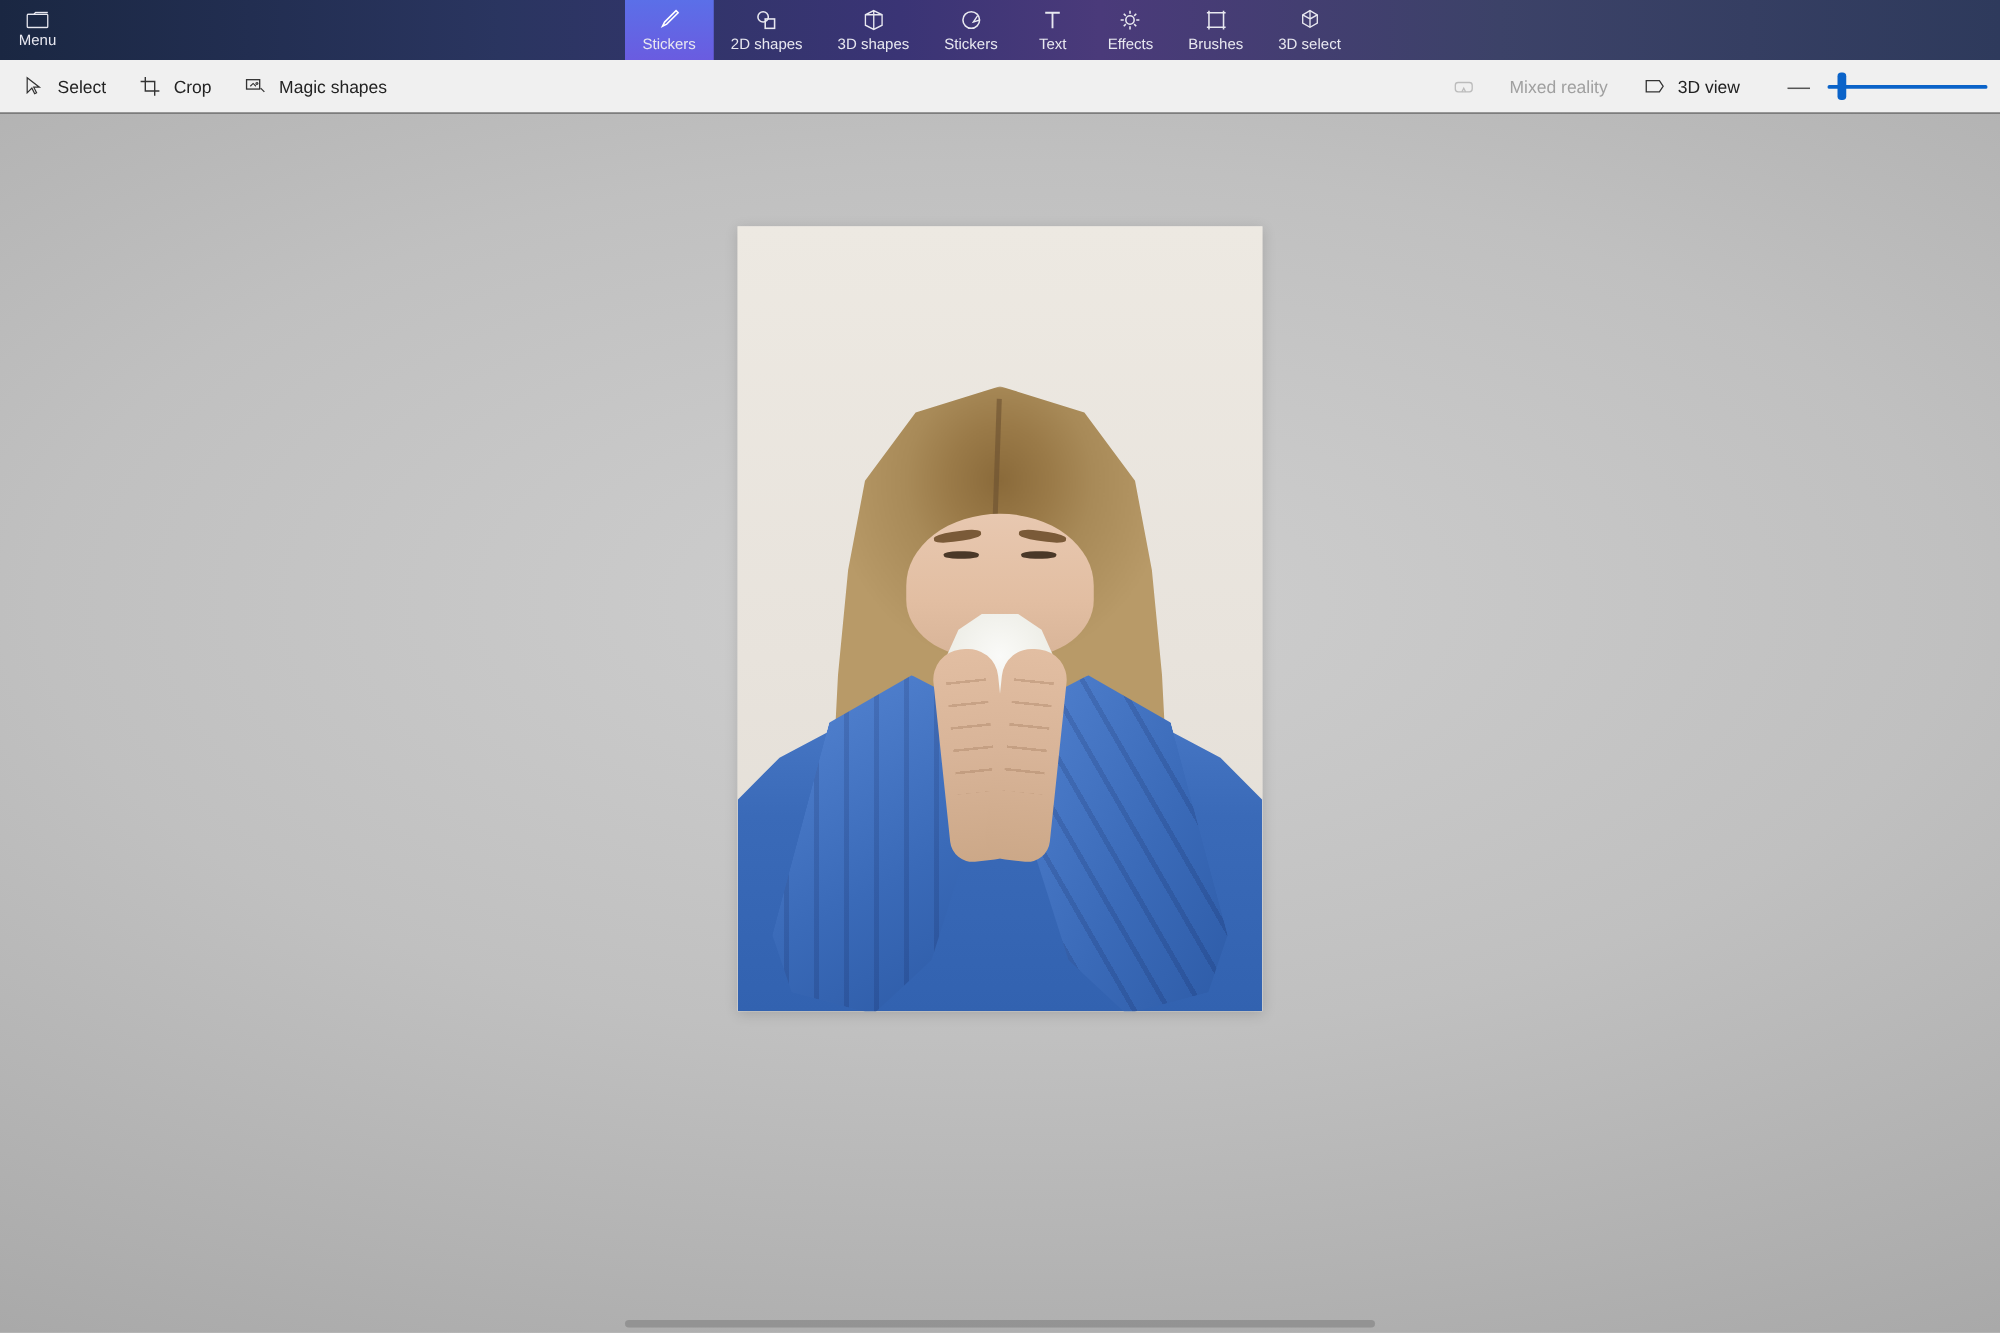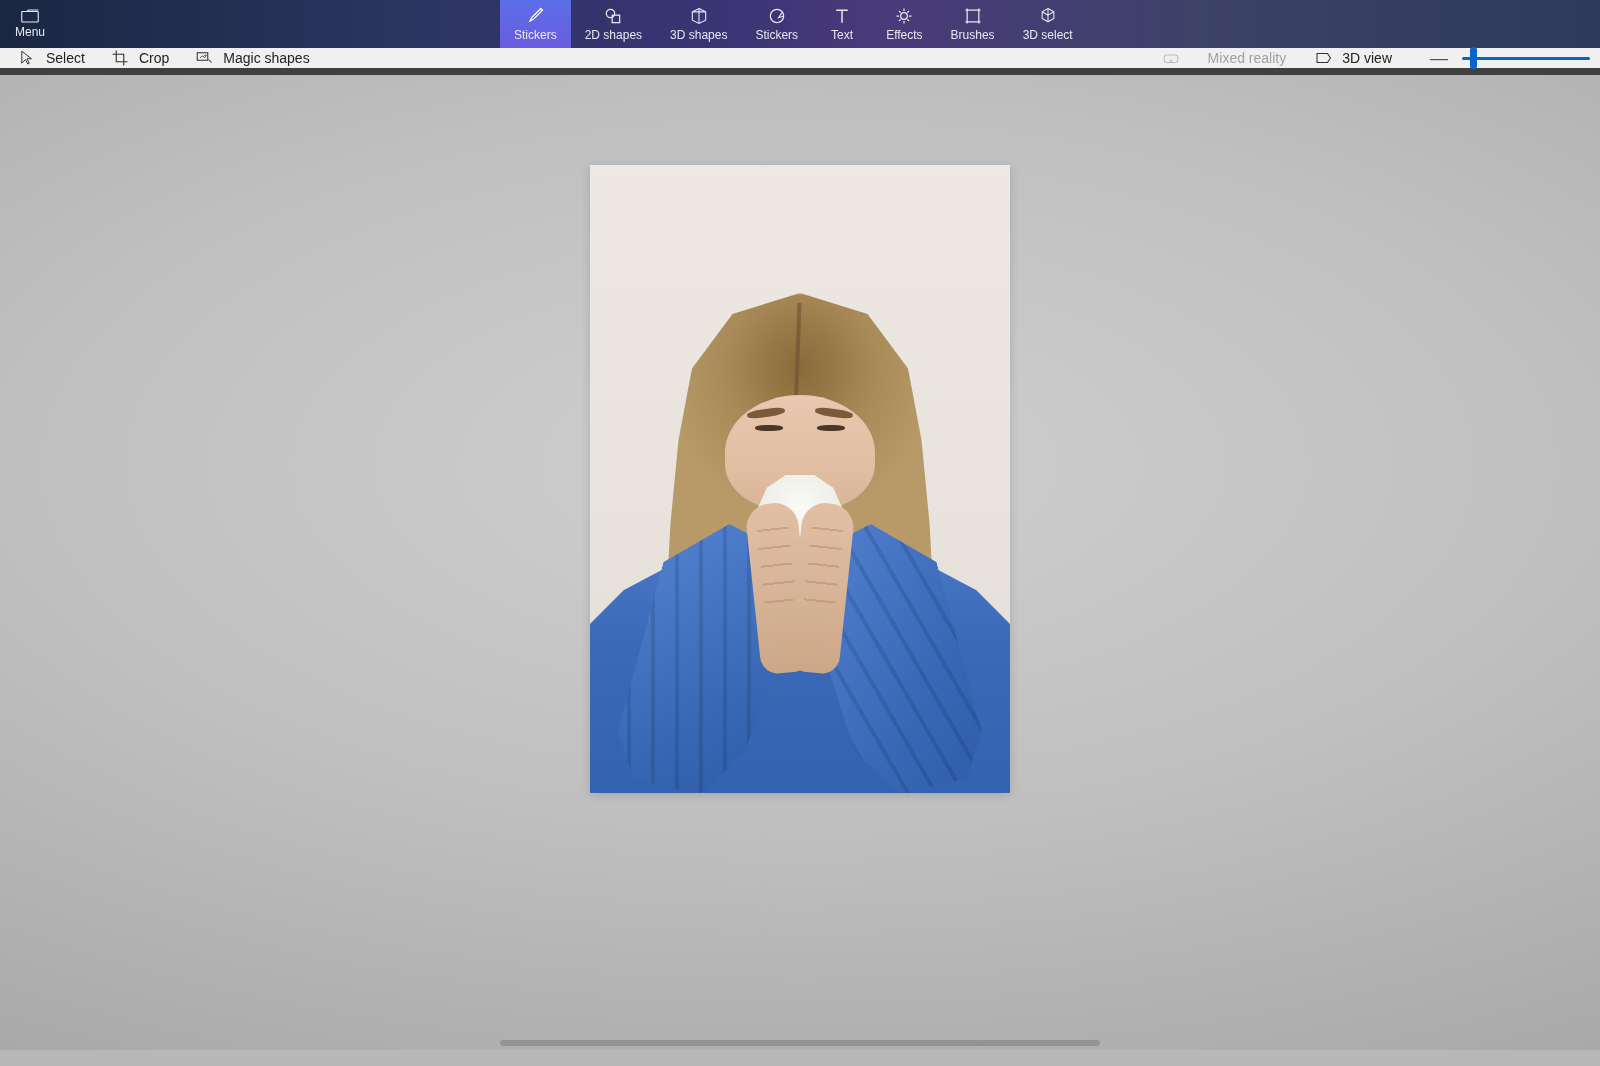--- a/index.html
+++ b/index.html
@@ -55,26 +55,26 @@
       position: relative;
     }
     .ribbon-tab.active {
       background: linear-gradient(180deg, #5b6fe8 0%, #6a5ce0 100%);
     }
     .ribbon-tab svg {
       width: 20px;
       height: 20px;
     }
     .sub-toolbar {
-      height: 27px;
+      height: 43px;
       background: #f0f0f0;
       display: flex;
       align-items: center;
       padding: 0 10px;
-      border-bottom: 7px solid #404040;
+      border-bottom: 1px solid #404040;
       justify-content: center;
     }
     .sub-left {
       display: flex;
       align-items: center;
       gap: 4px;
     }
     .tool-button {
       display: flex;
       align-items: center;

